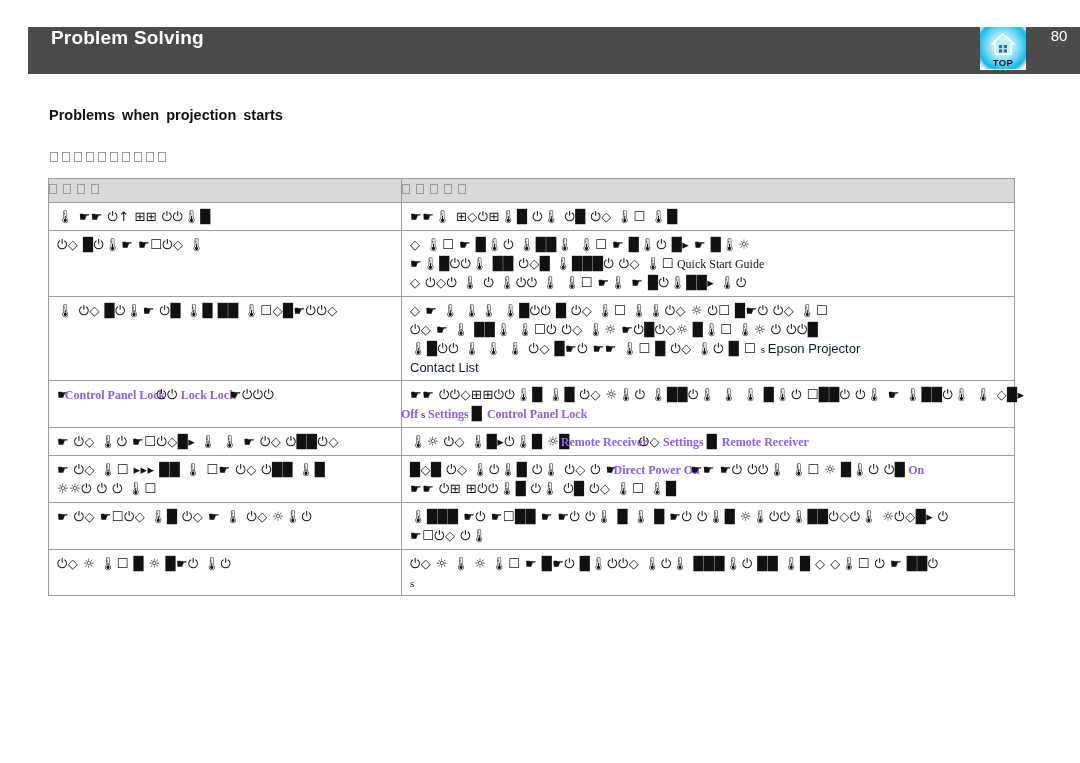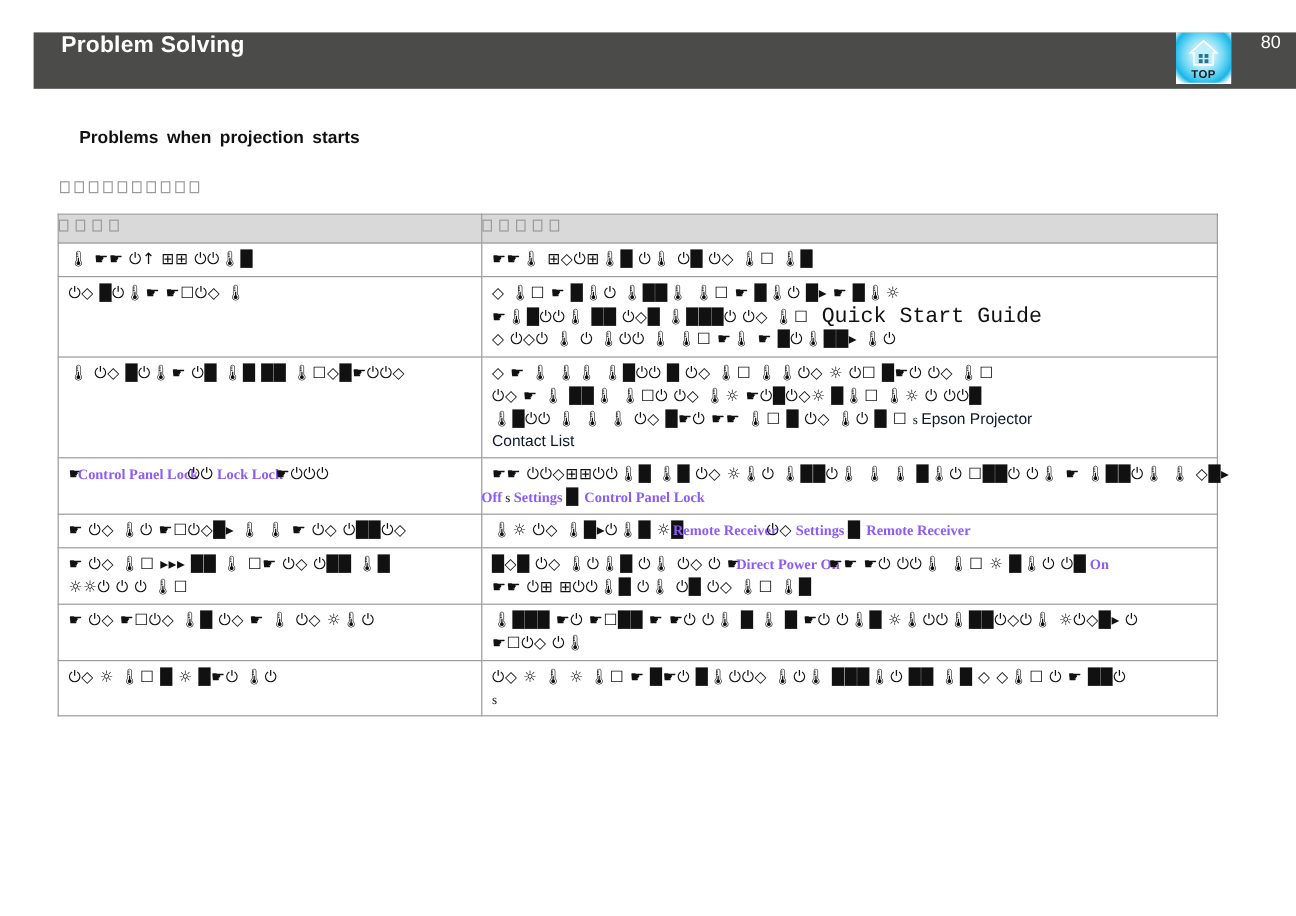--- a/index.html
+++ b/index.html
@@ -81,21 +81,21 @@
     font-weight: normal;
     width: 42px;
     text-align: center;
     flex: 0 0 auto;
     margin-right: 4px;
   }
 
   
   .section-heading {
     position: absolute;
-    left: 66px;
+    left: 49px;
     top: 107px;
     font-size: 14.5px;
     font-weight: bold;
     color: #111111;
     font-family: "Liberation Sans", sans-serif;
     word-spacing: 3px;
     white-space: nowrap;
   }
 
   
@@ -163,22 +163,22 @@
   }
 
   
   .serif-b {
     font-family: "Liberation Serif", serif;
     font-weight: bold;
     font-size: 12px;
     color: #8b5cf6;
   }
   .sans-n {
-    font-family: Liberation Mono, monospace;
-    font-size: 18px;
+    font-family: Liberation Serif, serif;
+    font-size: 12px;
     color: #111111;
   }
   .link-blue {
     font-family: "Liberation Sans", sans-serif;
     font-size: 13px;
     color: #0f172a;
   }
   .small-s {
     font-family: "Liberation Serif", serif;
     font-size: 11px;

